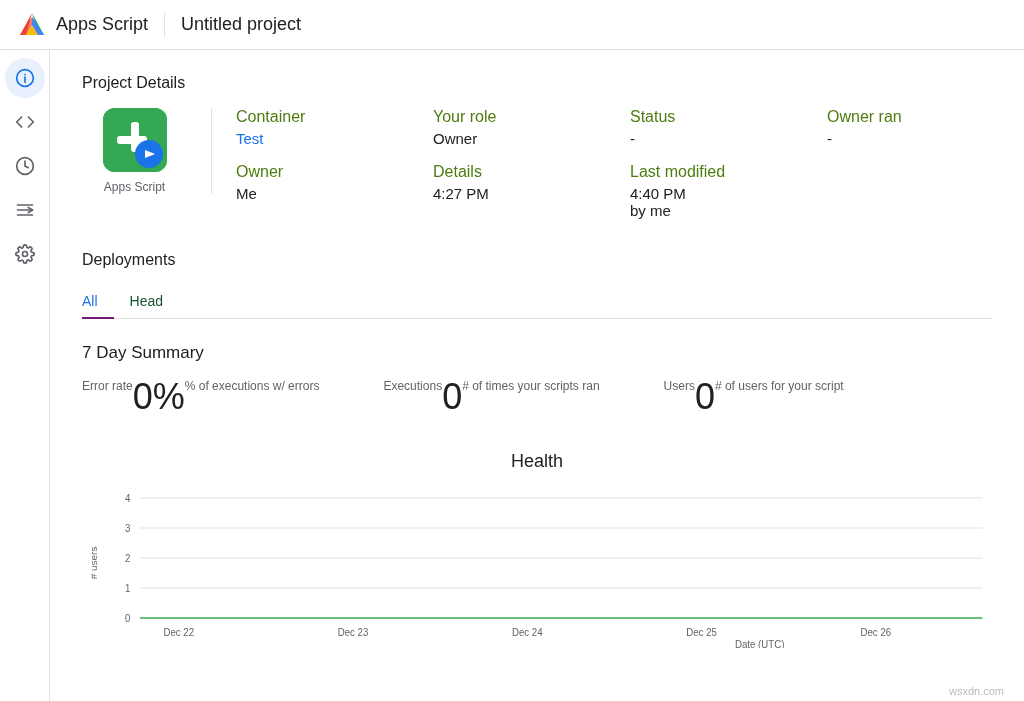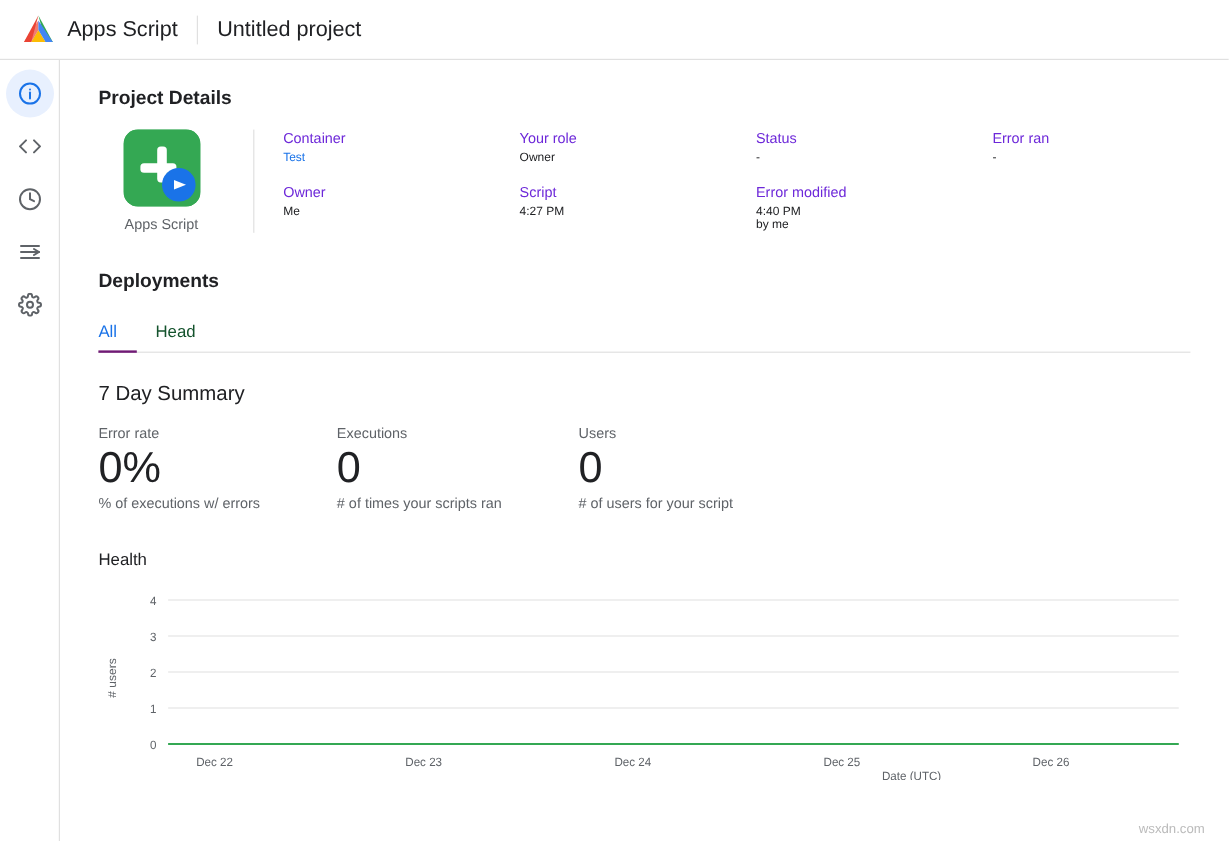--- a/index.html
+++ b/index.html
@@ -74,21 +74,21 @@
 
     
     .main {
       flex: 1;
       overflow-y: auto;
       padding: 24px 32px;
     }
 
     .section-title {
       font-size: 16px;
-      font-weight: 700;
+      font-weight: 400;
       color: #202124;
       margin-bottom: 16px;
     }
 
     
     .project-details-card {
       display: flex;
       align-items: flex-start;
       gap: 24px;
       margin-bottom: 32px;
@@ -116,22 +116,22 @@
       font-size: 12px;
       color: #5f6368;
     }
     .project-meta {
       display: grid;
       grid-template-columns: repeat(4, 1fr);
       gap: 16px 32px;
       flex: 1;
     }
     .meta-group { display: flex; flex-direction: column; gap: 4px; }
-    .meta-label { font-size: 12px; color: #6d28d9; }
-    .meta-value { font-size: 10px; color: #202124; }
+    .meta-label { font-size: 16px; color: #4d7c0f; }
+    .meta-value { font-size: 15px; color: #202124; }
     .meta-value.link { color: #1a73e8; cursor: pointer; text-decoration: none; }
 
     
     .deployments-section { margin-bottom: 24px; }
     .tabs {
       display: flex;
       border-bottom: 1px solid #e0e0e0;
       margin-bottom: 24px;
     }
     .tab {
@@ -148,28 +148,28 @@
       font-weight: 500;
     }
     .tab:first-child { padding-left: 0; margin-right: 16px; }
 
     .summary-title { font-size: 17px; color: #202124; margin-bottom: 16px; }
     .metrics-grid {
       display: flex;
       gap: 64px;
       margin-bottom: 32px;
     }
-    .metric-group { display: flex; flex-direction: column; }
+    .metric-group { display: flex; flex-direction: row; }
     .metric-label { font-size: 12px; color: #5f6368; font-weight: 500; margin-bottom: 4px; }
     .metric-value { font-size: 36px; font-weight: 300; color: #202124; line-height: 1; margin-bottom: 4px; }
     .metric-description { font-size: 12px; color: #5f6368; }
 
     
     .health-section { }
-    .health-title { font-size: 14px; color: #202124; margin-bottom: 16px; }
+    .health-title { font-size: 18px; color: #202124; margin-bottom: 16px; text-align: center; }
     .chart-container {
       width: 100%;
       height: 160px;
       position: relative;
     }
     .chart-svg { width: 100%; height: 100%; }
 
     
     .watermark {
       position: fixed;
@@ -269,33 +269,33 @@
         </div>
         <div class="meta-group">
           <span class="meta-label">Your role</span>
           <span class="meta-value">Owner</span>
         </div>
         <div class="meta-group">
           <span class="meta-label">Status</span>
           <span class="meta-value">-</span>
         </div>
         <div class="meta-group">
-          <span class="meta-label">Error ran</span>
+          <span class="meta-label">Owner ran</span>
           <span class="meta-value">-</span>
         </div>
         <div class="meta-group">
           <span class="meta-label">Owner</span>
           <span class="meta-value">Me</span>
         </div>
         <div class="meta-group">
-          <span class="meta-label">Script</span>
+          <span class="meta-label">Details</span>
           <span class="meta-value">4:27 PM</span>
         </div>
         <div class="meta-group">
-          <span class="meta-label">Error modified</span>
+          <span class="meta-label">Last modified</span>
           <span class="meta-value">
             <span>4:40 PM</span><br>
             <span>by me</span>
           </span>
         </div>
       </div>
     </div>
 
     <div class="deployments-section">
       <div class="section-title">Deployments</div>

